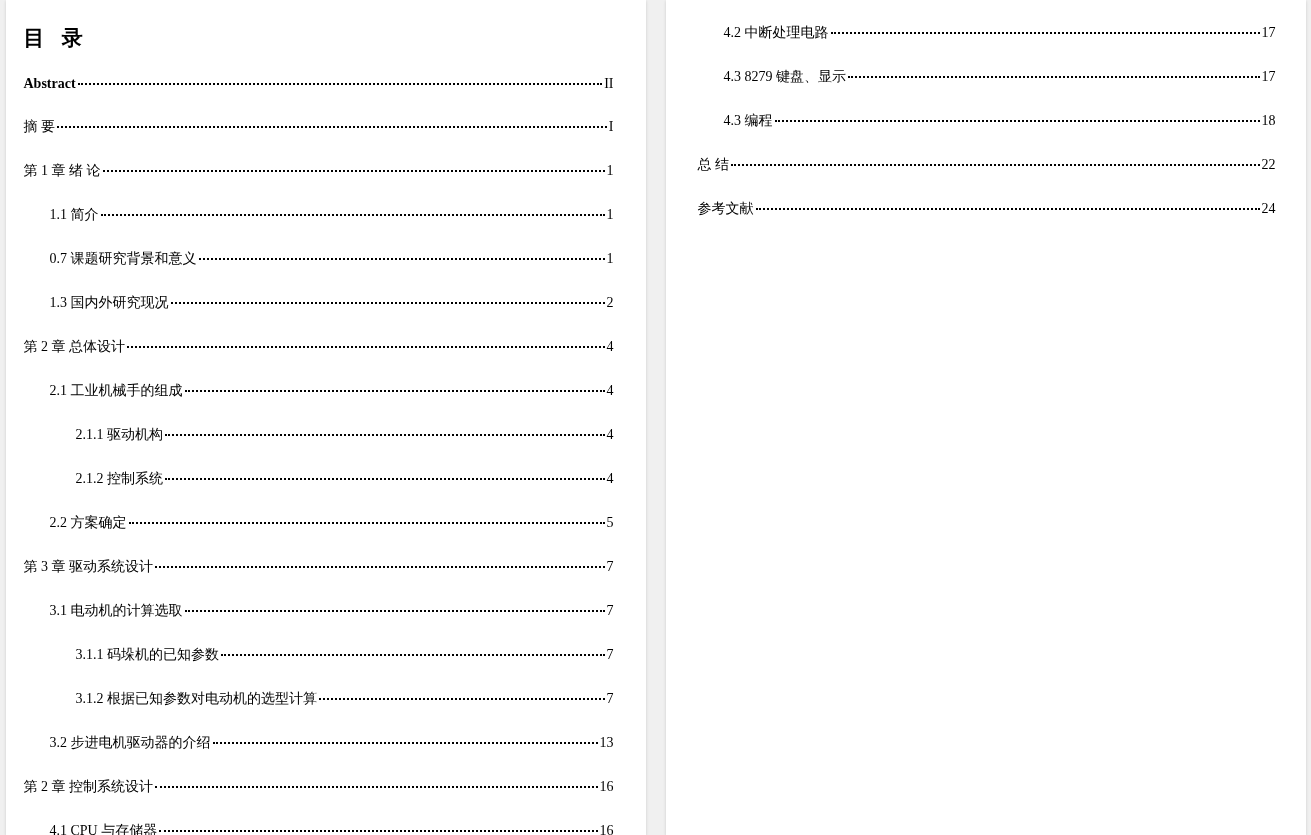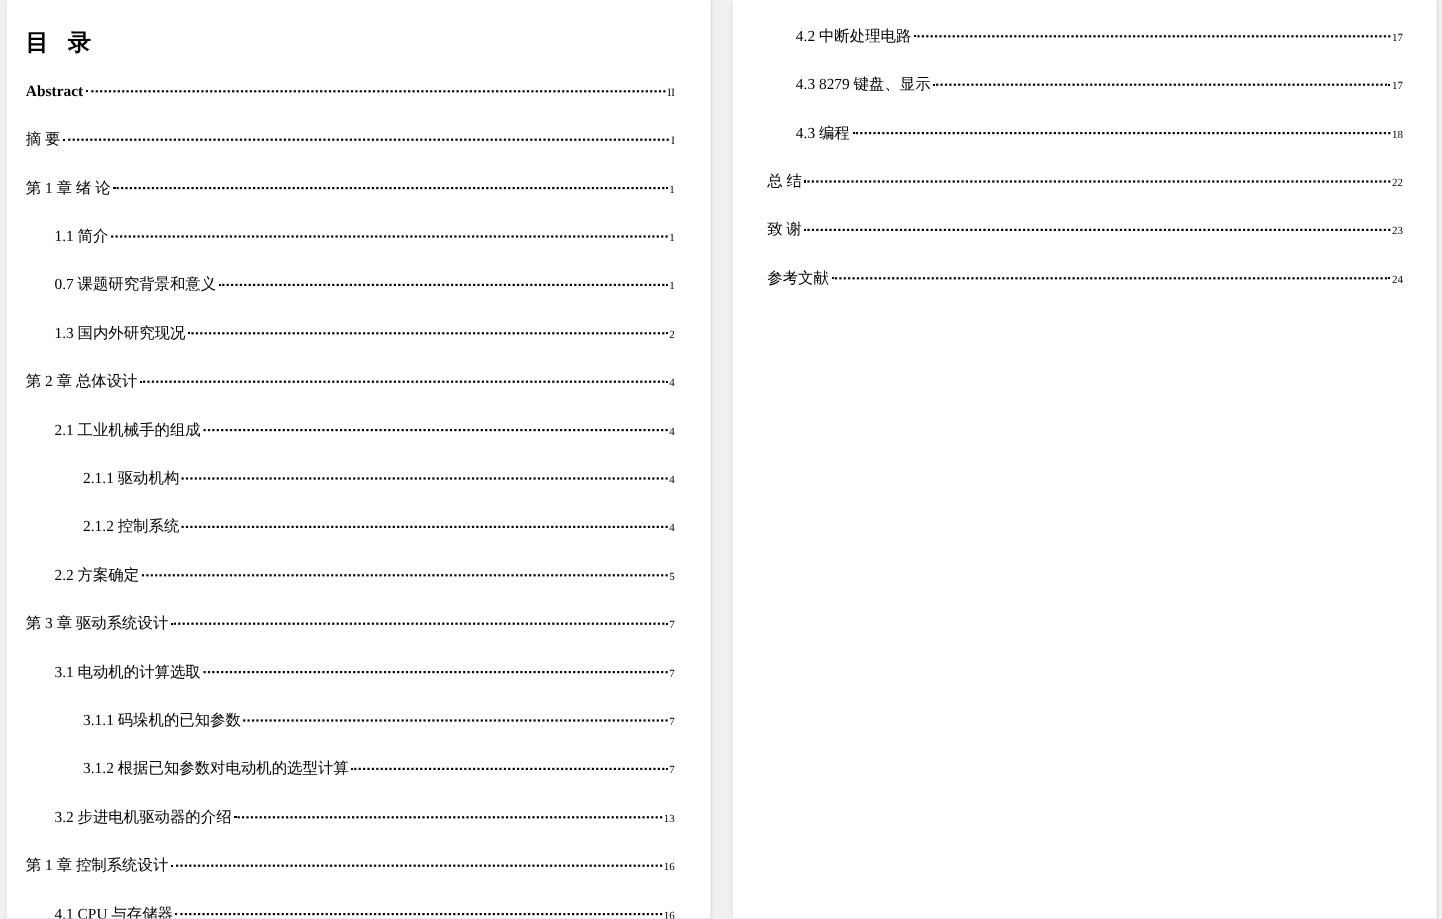--- a/index.html
+++ b/index.html
@@ -49,21 +49,21 @@
   .toc-dots {
     flex: 1;
     border-bottom: 2px dotted #000;
     margin: 0 2px;
     position: relative;
     top: -3px;
     min-width: 10px;
   }
   .toc-page {
     flex-shrink: 0;
-    font-size: 10px;
+    font-size: 14px;
   }
 </style>
 </head>
 <body>
 
 <div class="page">
   <div class="toc-title">目 录</div>
   <div id="left-entries">
       <div class="toc-entry l1">
         <span class="toc-label bold">Abstract</span>
@@ -139,21 +139,21 @@
         <span class="toc-label">3.1.2 根据已知参数对电动机的选型计算</span>
         <span class="toc-dots"></span>
         <span class="toc-page">7</span>
       </div>
       <div class="toc-entry l2">
         <span class="toc-label">3.2 步进电机驱动器的介绍</span>
         <span class="toc-dots"></span>
         <span class="toc-page">13</span>
       </div>
       <div class="toc-entry l1">
-        <span class="toc-label">第 1 章  控制系统设计</span>
+        <span class="toc-label">第 2 章  控制系统设计</span>
         <span class="toc-dots"></span>
         <span class="toc-page">16</span>
       </div>
       <div class="toc-entry l2">
         <span class="toc-label">4.1 CPU 与存储器</span>
         <span class="toc-dots"></span>
         <span class="toc-page">16</span>
       </div>
     </div>
 </div>
@@ -174,23 +174,18 @@
         <span class="toc-label">4.3 编程</span>
         <span class="toc-dots"></span>
         <span class="toc-page">18</span>
       </div>
       <div class="toc-entry l1">
         <span class="toc-label">总  结</span>
         <span class="toc-dots"></span>
         <span class="toc-page">22</span>
       </div>
       <div class="toc-entry l1">
-        <span class="toc-label">致    谢</span>
-        <span class="toc-dots"></span>
-        <span class="toc-page">23</span>
-      </div>
-      <div class="toc-entry l1">
         <span class="toc-label">参考文献</span>
         <span class="toc-dots"></span>
         <span class="toc-page">24</span>
       </div>
     </div>
 </div>
 
 </body></html>

